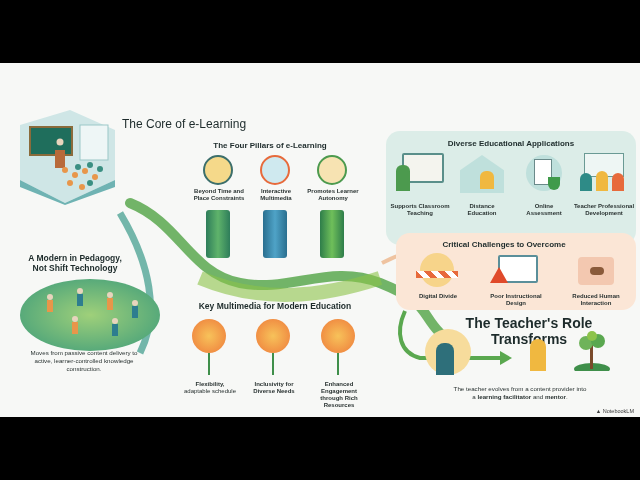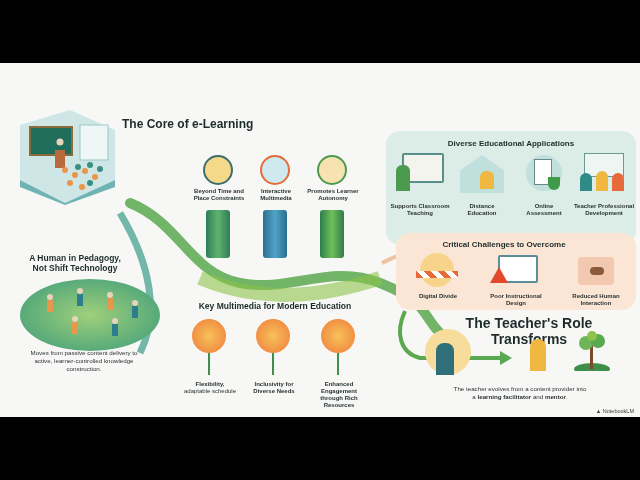--- a/index.html
+++ b/index.html
@@ -1,21 +1,21 @@
 <!DOCTYPE html>
 <html><head>
 <meta charset="utf-8">
 <style>
   * { box-sizing: border-box; margin: 0; padding: 0; }
   html, body { width: 640px; height: 480px; background: #000; overflow: hidden; }
   body { font-family: "Liberation Sans", sans-serif; color: #1f2a2a; position: relative; }
   .canvas { position: absolute; left: 0; top: 63px; width: 640px; height: 354px; background: #f7f8f6; overflow: hidden; }
   .abs { position: absolute; }
   .title { left: 0; width: 640px; top: 14px; text-align: center; font-size: 17px; font-weight: bold; color: #203433; letter-spacing: -0.2px; }
-  .h2 { font-size: 12px; font-weight: bold; color: #1d2b2b; }
+  .h2 { font-size: 12px; font-weight: normal; color: #1d2b2b; }
   .h3 { font-size: 8px; font-weight: bold; color: #1d2b2b; text-align: center; }
   .lbl { font-size: 6px; font-weight: bold; color: #2a3332; text-align: center; line-height: 7px; }
   .desc { font-size: 6.2px; color: #2a3332; text-align: center; line-height: 8px; }
   .panel-blue { left: 386px; top: 68px; width: 250px; height: 114px; background: #dcede8; border-radius: 14px; }
   .panel-peach { left: 396px; top: 170px; width: 240px; height: 77px; background: #fbe6d6; border-radius: 14px; }
   .icon { position: absolute; border-radius: 50%; }
   .footer { right: 6px; top: 345px; font-size: 5.5px; color: #3a3a3a; }
 </style>
 </head>
 <body>
@@ -52,41 +52,42 @@
         </g>
       <g fill="#3a8f82">
           <circle cx="68" cy="62" r="3"></circle>
           <circle cx="80" cy="60" r="3"></circle>
           <circle cx="90" cy="64" r="3"></circle>
           <circle cx="80" cy="78" r="3"></circle>
         </g>
     </svg>
   </div>
 
+  <div class="abs h3" style="left:195px;top:78px;width:150px">The Four Pillars of e-Learning</div>
 
   <div class="abs" style="left:196px;top:92px;width:46px;height:110px">
     <div class="icon" style="left:7px;top:0;width:30px;height:30px;background:#f5d98a;border:2px solid #3c6f6b"></div>
     <div class="abs lbl" style="left:-8px;top:33px;width:62px">Beyond Time and Place Constraints</div>
     <div class="abs" style="left:10px;top:55px;width:24px;height:48px;background:linear-gradient(90deg,#2e7d5a,#5fb36b,#2e7d5a);border-radius:3px"></div>
   </div>
 
   <div class="abs" style="left:253px;top:92px;width:46px;height:110px">
     <div class="icon" style="left:7px;top:0;width:30px;height:30px;background:#cfe9ef;border:2px solid #e76a3b"></div>
     <div class="abs lbl" style="left:-8px;top:33px;width:62px">Interactive Multimedia</div>
     <div class="abs" style="left:10px;top:55px;width:24px;height:48px;background:linear-gradient(90deg,#2a6f8f,#4fa3c7,#2a6f8f);border-radius:3px"></div>
   </div>
 
   <div class="abs" style="left:310px;top:92px;width:46px;height:110px">
     <div class="icon" style="left:7px;top:0;width:30px;height:30px;background:#f7e3b2;border:2px solid #4c9a4e"></div>
     <div class="abs lbl" style="left:-8px;top:33px;width:62px">Promotes Learner Autonomy</div>
     <div class="abs" style="left:10px;top:55px;width:24px;height:48px;background:linear-gradient(90deg,#2e7d4a,#6fbf5a,#2e7d4a);border-radius:3px"></div>
   </div>
 
   <div class="abs h3" style="left:20px;top:190px;width:110px;font-size:8.5px">
-    <div>A Human in Pedagogy,</div>
+    <div>A Modern in Pedagogy,</div>
     <div>Not Shift Technology</div>
   </div>
   <div class="abs" style="left:20px;top:216px;width:140px;height:72px;border-radius:50%;background:radial-gradient(ellipse,#9fd07a,#3a9a7a)">
     <svg width="140" height="72">
         <g fill="#e8d4bd">
           <circle cx="30" cy="18" r="3"></circle>
           <circle cx="60" cy="12" r="3"></circle>
           <circle cx="90" cy="16" r="3"></circle>
           <circle cx="115" cy="24" r="3"></circle>
           <circle cx="55" cy="40" r="3"></circle>

